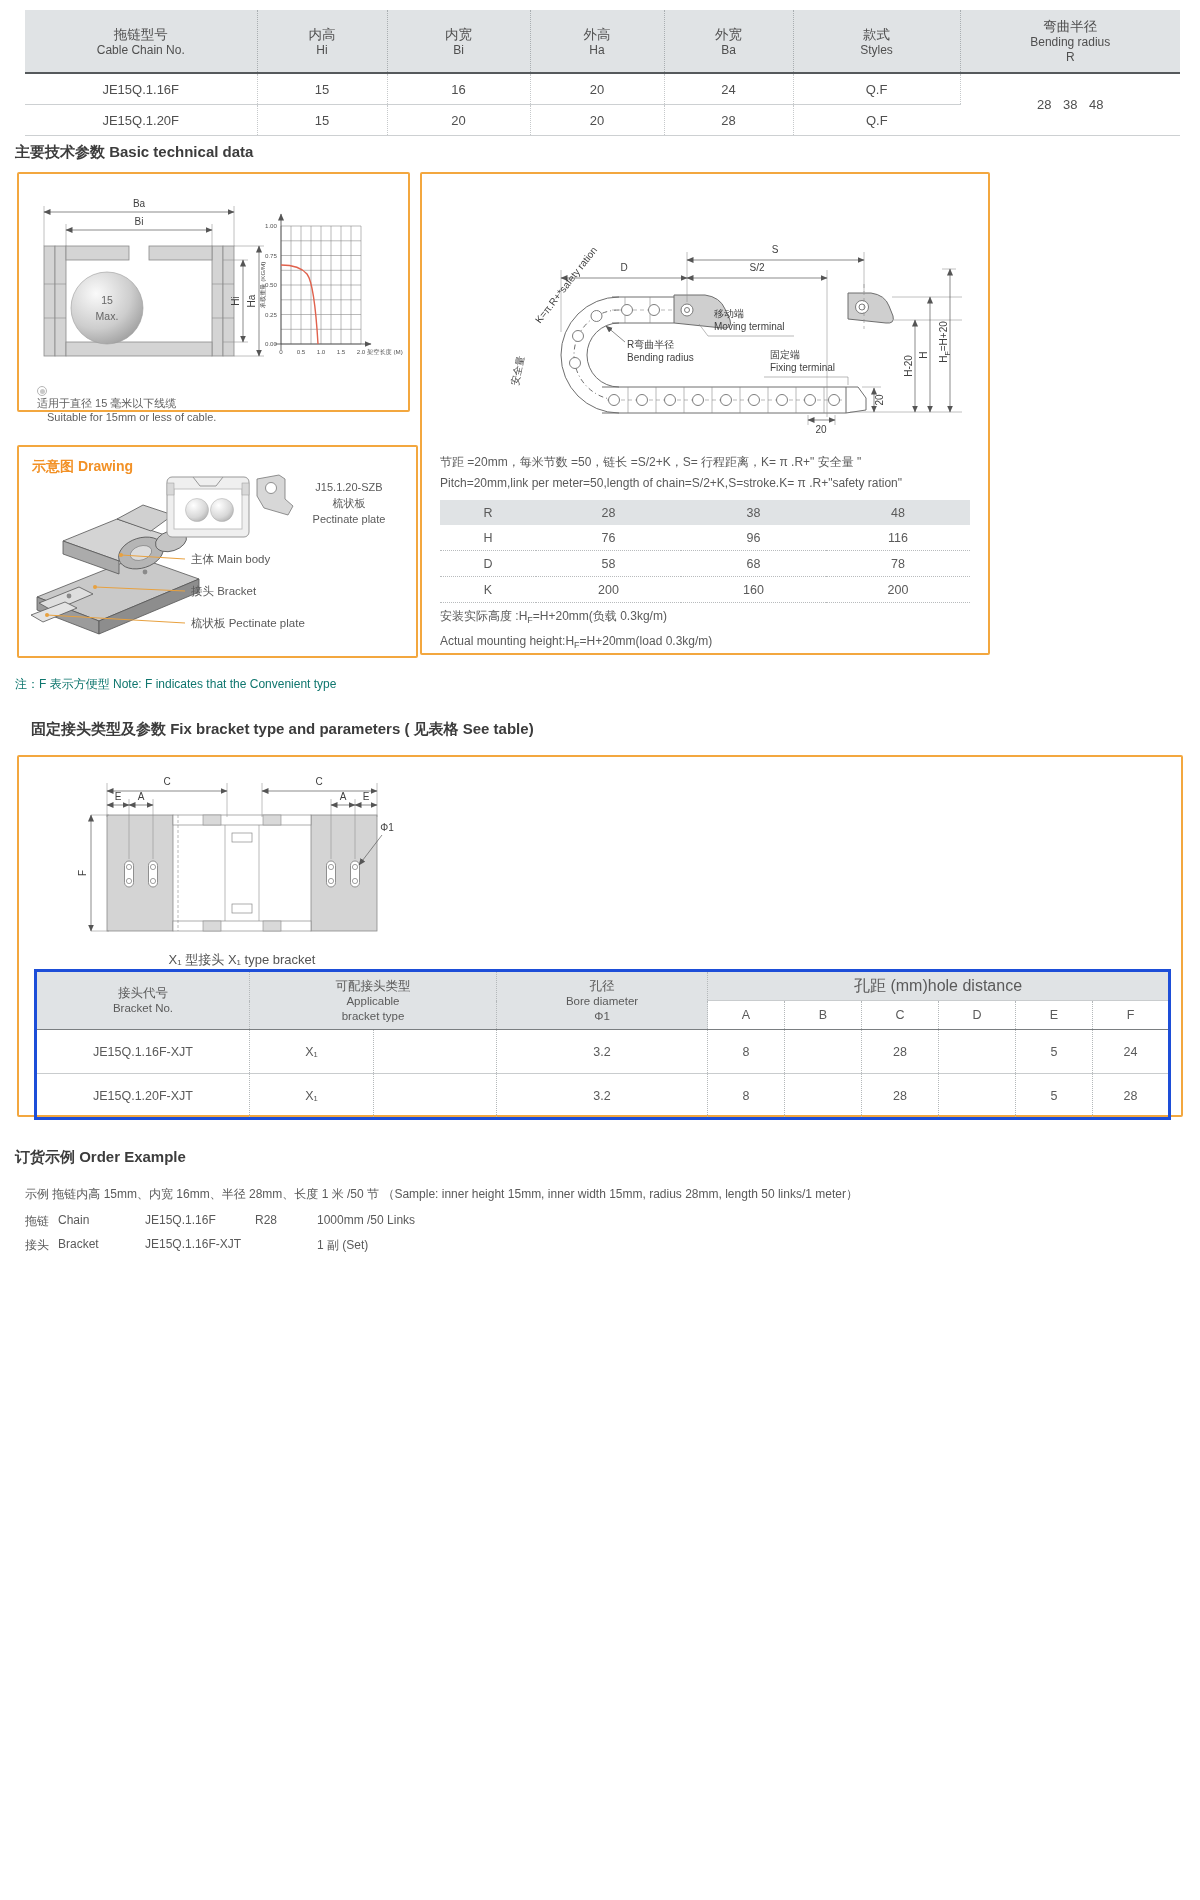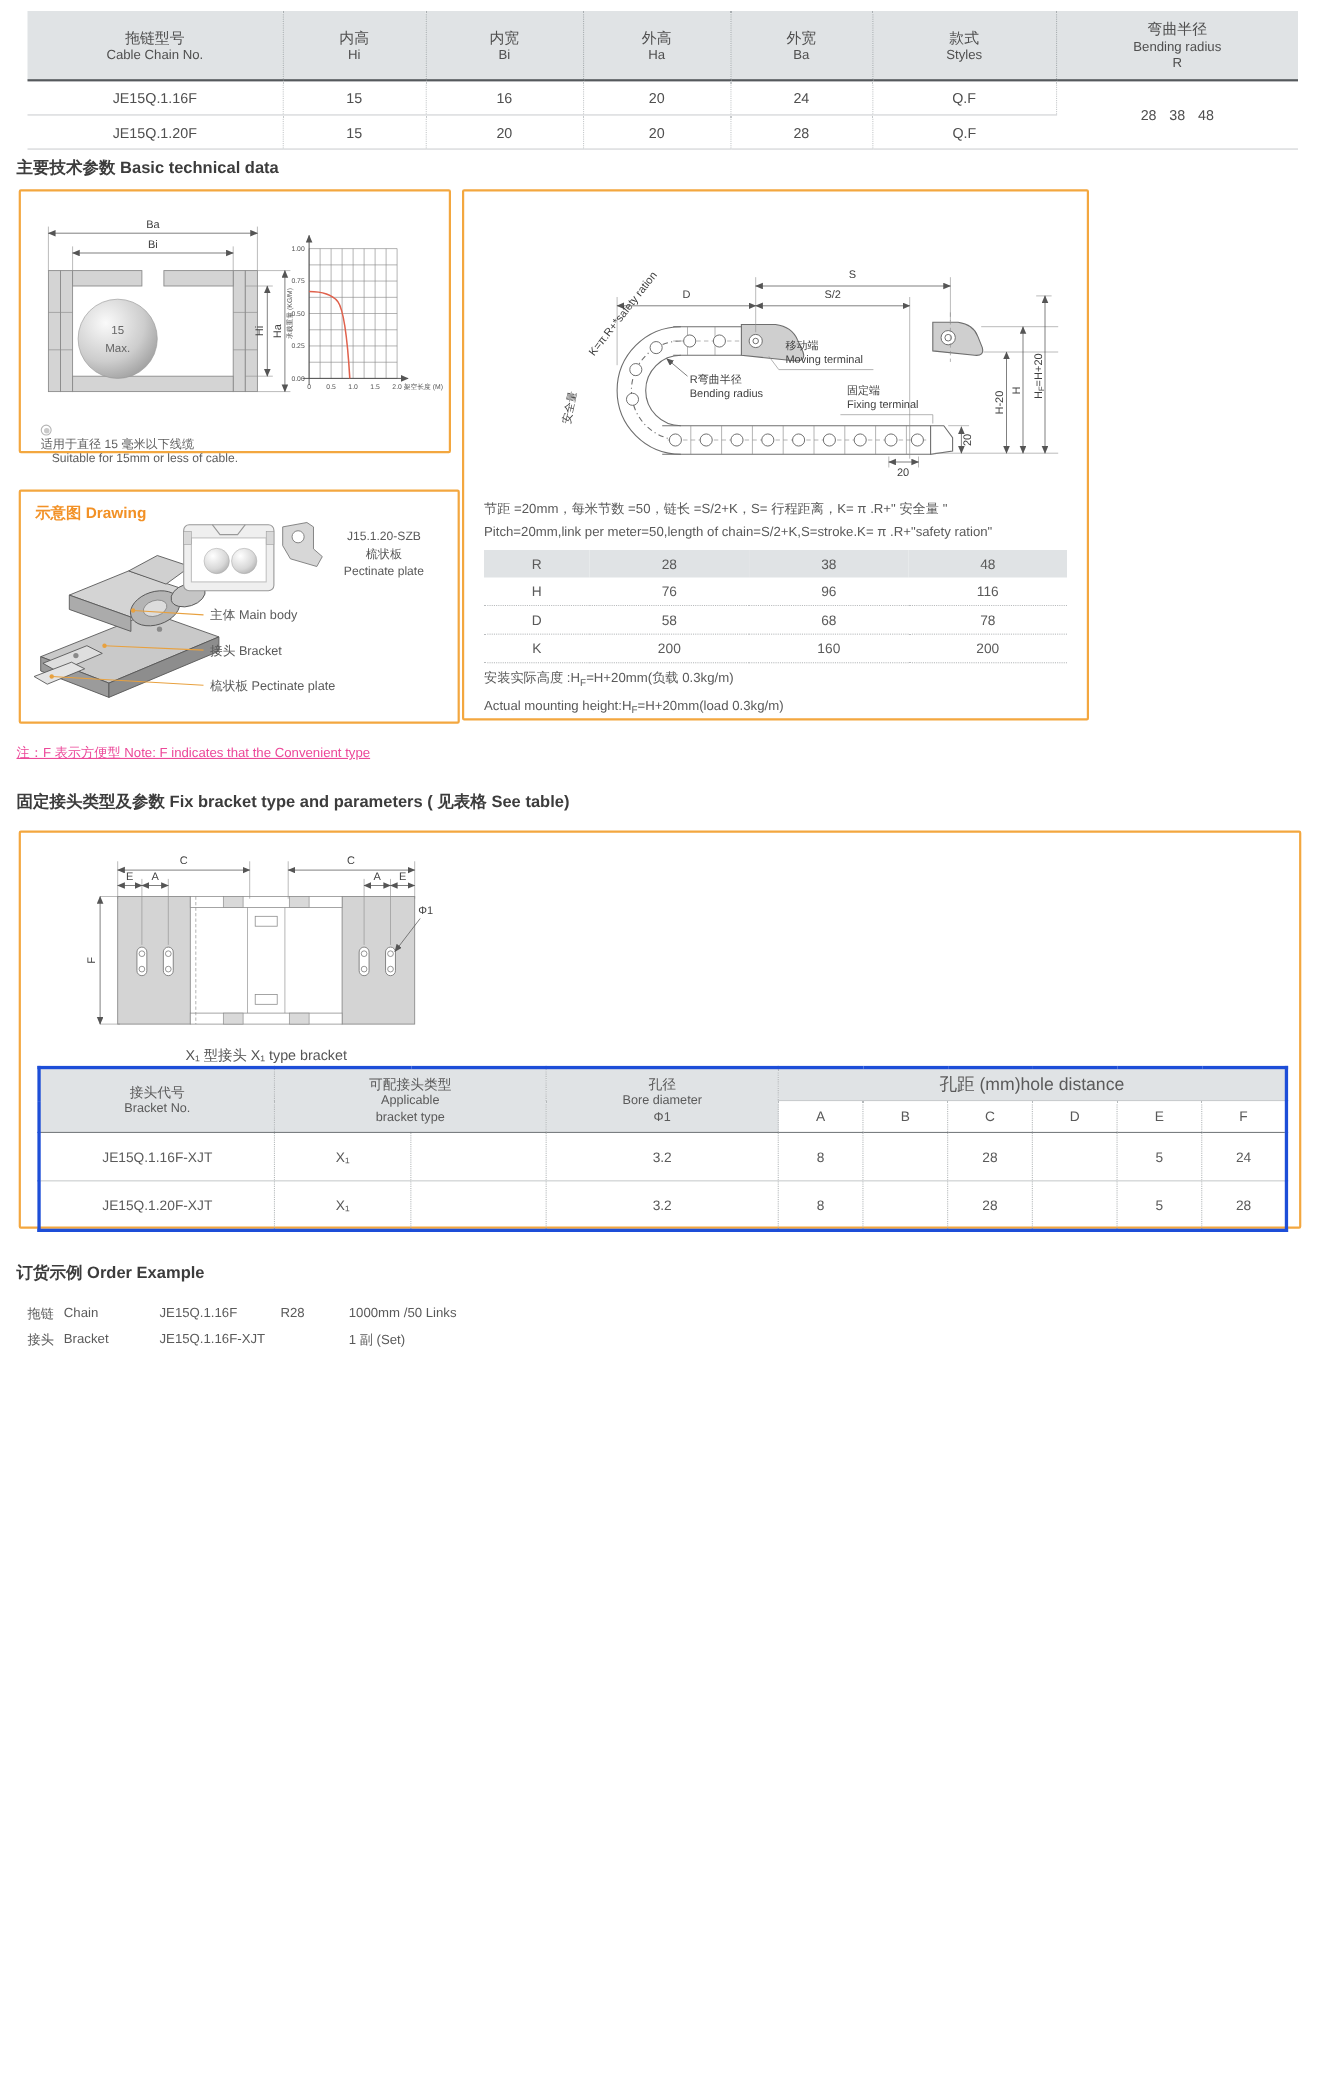--- a/index.html
+++ b/index.html
@@ -11,22 +11,22 @@
                  border-bottom:2px solid #55595c;padding:8px 4px 7px;text-align:center;}
   .spec-table th:last-child{border-right:none;}
   .spec-table .h-zh{font-size:13.5px;line-height:17px;}
   .spec-table .h-en{font-size:12px;line-height:15px;}
   .spec-table td{text-align:center;font-size:13px;height:28px;border-right:1px dotted #c6c9cb;
                  border-bottom:1px solid #cdd0d2;}
   .spec-table td:last-child{border-right:none;}
   .br-cell{word-spacing:8px;}
   
   .sec-title{position:absolute;margin:0;font-size:15px;font-weight:bold;color:#3c3c3c;}
-  #t1{left:15px;top:143px;} #t2{left:15px;top:720px;} #t3{left:15px;top:1148px;}
-  .note{position:absolute;left:15px;top:676px;font-size:12px;color:#ec4899;text-decoration:underline;}
+  #t1{left:15px;top:143px;} #t2{left:31px;top:720px;} #t3{left:15px;top:1148px;}
+  .note{position:absolute;left:15px;top:676px;font-size:12px;color:#0f766e;}
   
   .obox{position:absolute;border:2px solid #F3A73F;border-radius:2px;background:#fff;box-sizing:border-box;}
   .boxA{left:17px;top:172px;width:393px;height:240px;}
   .boxB{left:17px;top:445px;width:401px;height:213px;}
   .boxC{left:420px;top:172px;width:570px;height:483px;}
   .bigBox{left:17px;top:755px;width:1166px;height:362px;}
   
   .caption{position:absolute;left:18px;top:212px;display:flex;align-items:flex-start;font-size:11px;color:#5f5f5f;white-space:nowrap;flex-direction:column;}
   .bullet{width:8px;height:8px;border:1.5px solid #b5b5b5;border-radius:50%;margin-right:7px;position:relative;flex:0 0 auto;}
   .bullet::after{content:'';position:absolute;inset:1.5px;background:#c9c9c9;border-radius:50%;}
@@ -539,20 +539,21 @@
           <td>5</td>
           <td>28</td>
         </tr>
       </tbody>
     </table>
   </div>
 
   <h2 class="sec-title" id="t3">订货示例 Order Example</h2>
 
   <div class="order">
+    <div class="sample">示例 拖链内高 15mm、内宽 16mm、半径 28mm、长度 1 米 /50 节 （Sample: inner height 15mm, inner width 15mm, radius 28mm, length 50 links/1 meter）</div>
     <div class="orow">
       <div class="olabel">
           <span>拖链</span>
           <span>Chain</span>
         </div>
       <div>JE15Q.1.16F</div>
       <div>R28</div>
       <div>1000mm /50 Links</div>
     </div>
     <div class="orow">

